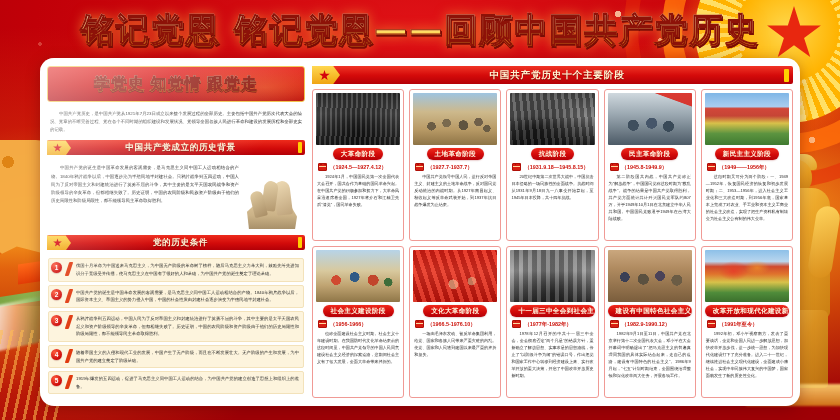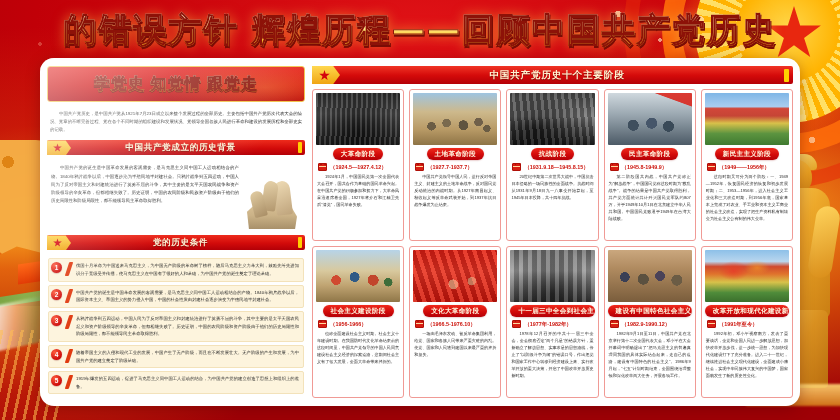--- a/index.html
+++ b/index.html
@@ -269,21 +269,21 @@
     <div class="st-body"></div>
     <div class="st-arm"></div>
     <div class="st-legs"></div>
     <div class="st-plinth"></div>
   </div>
 
   <div class="wm-box"></div>
   <div class="watermark">版权所有</div>
 
   <div class="title">
-    <span>的错误方针  辉煌历程——回顾中国共产党历史</span>
+    <span>铭记党恩  铭记党恩——回顾中国共产党历史</span>
   </div>
 
   <div class="board">
 
     <div class="left-col">
 
       <div class="banner">
         <span>学党史  知党情  跟党走</span>
       </div>
 

